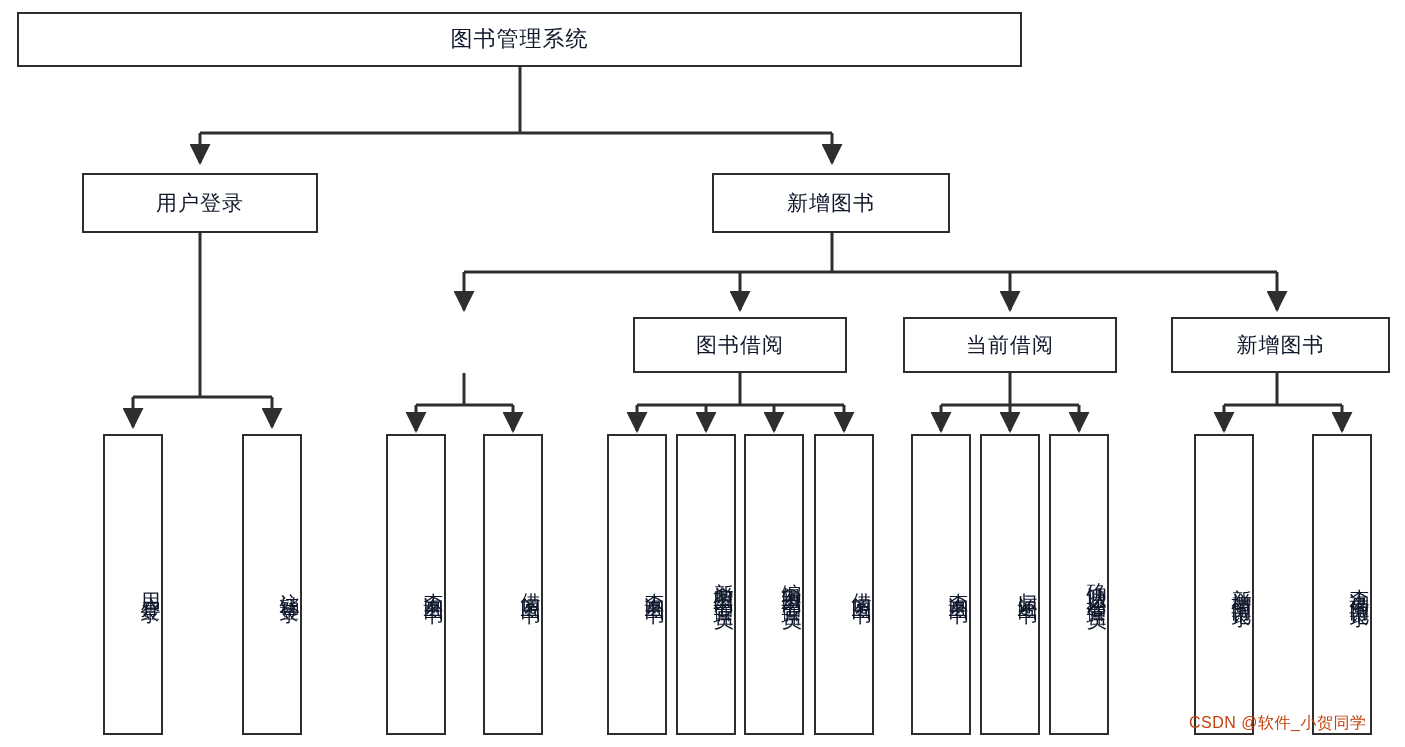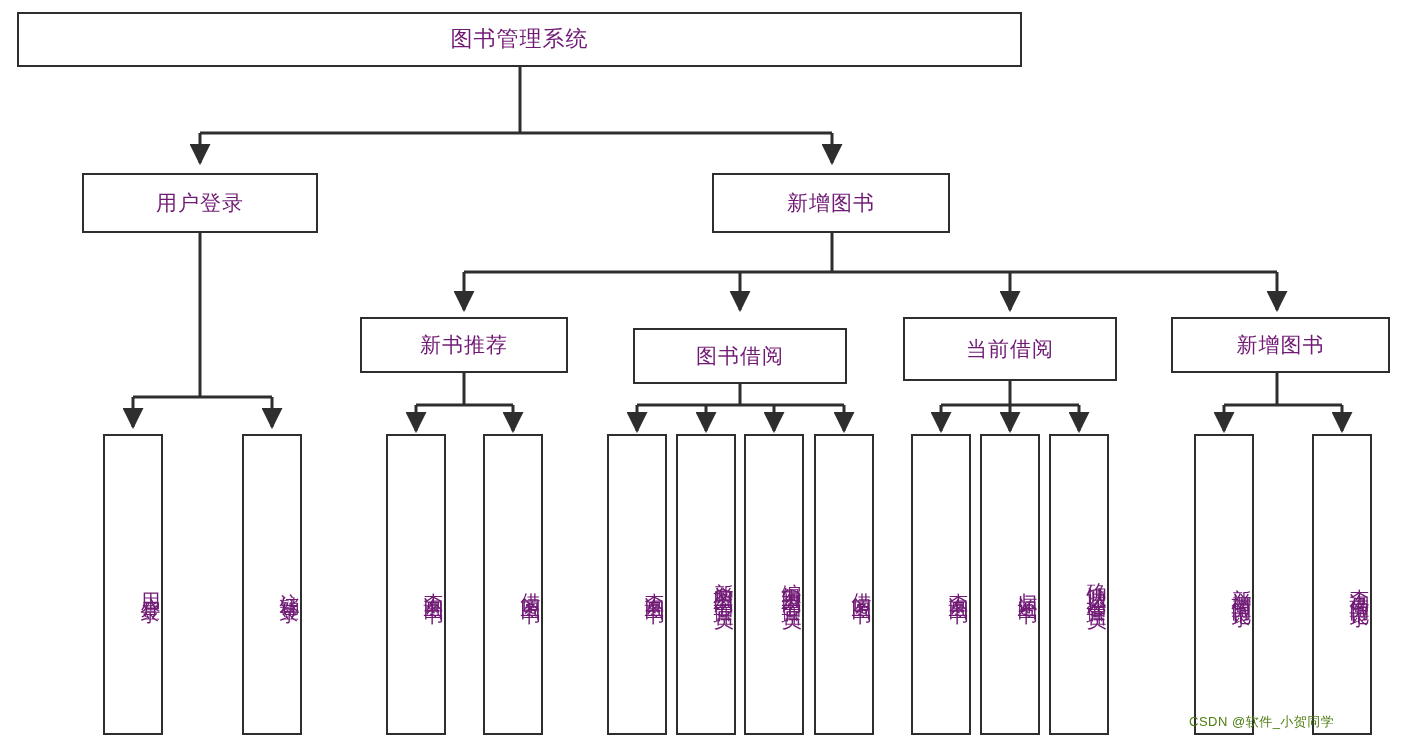--- a/index.html
+++ b/index.html
@@ -20,21 +20,21 @@
     pointer-events:none;
   }
   .node{
     position:absolute;
     box-sizing:border-box;
     background:#ffffff;
     border:2px solid #2e2e2e;
     display:flex;
     align-items:center;
     justify-content:center;
-    color:#701a75;
+    color:#0f172a;
     text-align:right;
     z-index:2;
   }
   .node.h{
     font-size:21px;
     letter-spacing:1px;
     line-height:1.2;
   }
   .node.root{
     font-size:22px;
@@ -51,22 +51,22 @@
   }
   .node.v .vtxt{
     writing-mode:vertical-rl;
     text-orientation:upright;
     white-space:normal;
     display:block;
   }
   .watermark{
     position:absolute;
     left:1189px;top:713px;
-    font-size:13px;
-    color:#4d7c0f;
+    font-size:16px;
+    color:#c2410c;
     letter-spacing:0.5px;
     white-space:nowrap;
     z-index:3;
     font-family:"Liberation Sans","DejaVu Sans",sans-serif;
   }
 </style>
 </head>
 <body>
 
 <div id="diagram">
@@ -126,29 +126,26 @@
   </div>
 
   <div class="node h" style="left:82px;top:173px;width:236px;height:60px;">
     <span>用户登录</span>
   </div>
 
   <div class="node h" style="left:712px;top:173px;width:238px;height:60px;">
     <span>新增图书</span>
   </div>
 
-  <div class="node h" style="left:360px;top:317px;width:208px;height:56px;">
-    <span>新书推荐</span>
-  </div>
-
-  <div class="node h" style="left:633px;top:317px;width:214px;height:56px;margin-top:11px;">
+
+  <div class="node h" style="left:633px;top:317px;width:214px;height:56px;">
     <span>图书借阅</span>
   </div>
 
-  <div class="node h" style="left:903px;top:317px;width:214px;height:64px;">
+  <div class="node h" style="left:903px;top:317px;width:214px;height:56px;">
     <span>当前借阅</span>
   </div>
 
   <div class="node h" style="left:1171px;top:317px;width:219px;height:56px;">
     <span>新增图书</span>
   </div>
 
   <div class="node v" style="left:103px;top:434px;width:60px;height:301px;">
     <span class="vtxt">用户登录</span>
   </div>

